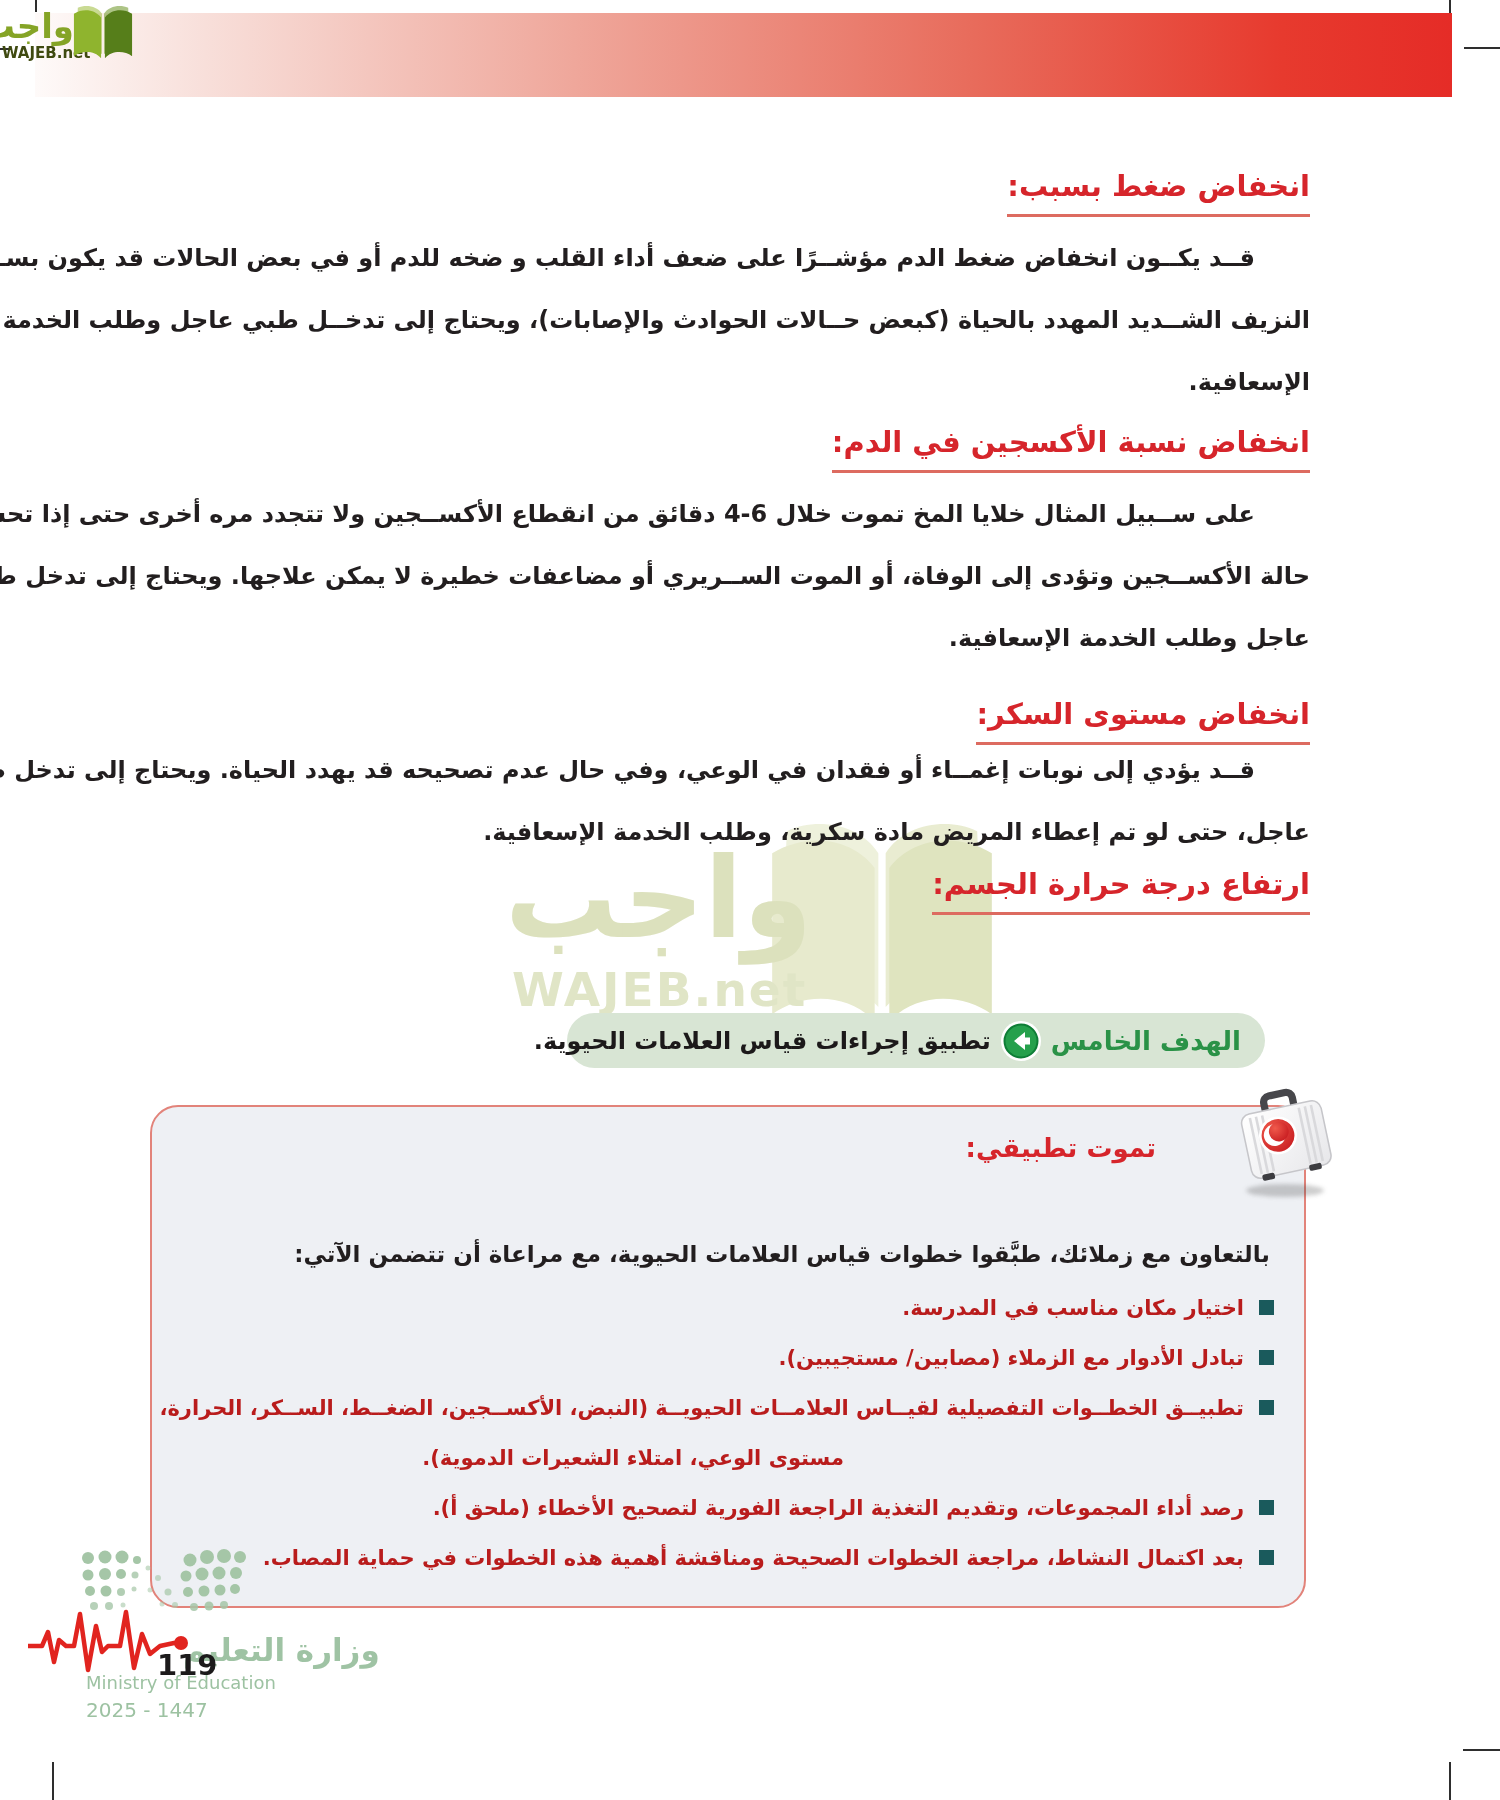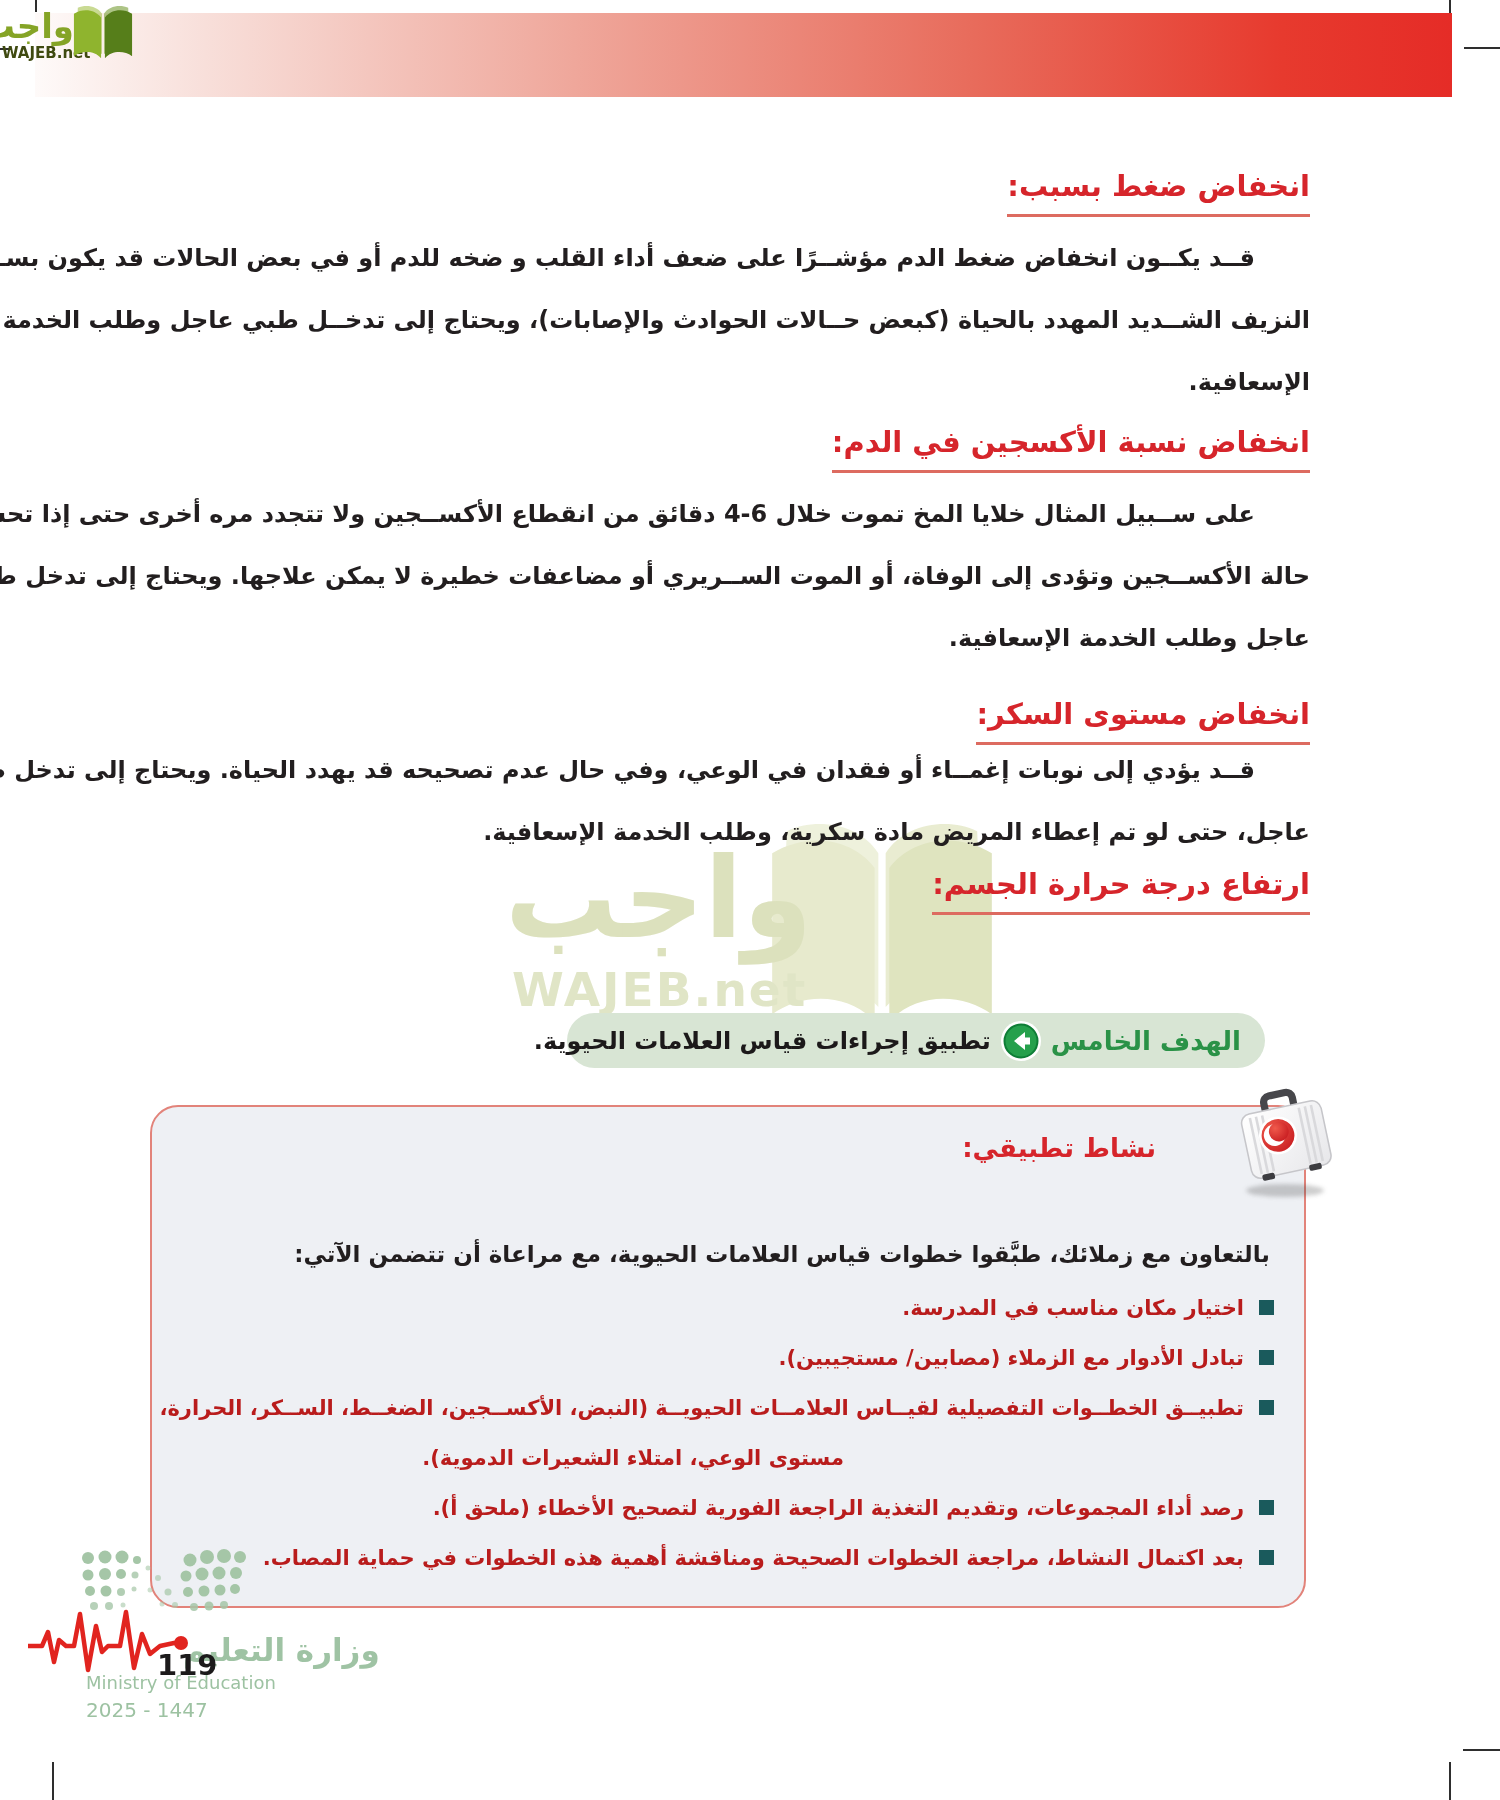--- a/index.html
+++ b/index.html
@@ -125,21 +125,21 @@
         <circle cx="18" cy="18" r="16.5" fill="#25a04c" stroke="#0e7d36" stroke-width="2"></circle>
         <path d="M22 9 L11 18 L22 27 L22 21.5 L27 21.5 L27 14.5 L22 14.5 Z" fill="#ffffff"></path>
       </svg>
     </span>
     <span class="pill-rest">
       <span class="pill-text">تطبيق إجراءات قياس العلامات الحيوية.</span>
     </span>
   </div>
 
   <div class="abox">
-    <div class="abox-title">نشاط تطبيقي:</div>
+    <div class="abox-title">تموت تطبيقي:</div>
     <div class="abox-intro">بالتعاون مع زملائك، طبَّقوا خطوات قياس العلامات الحيوية، مع مراعاة أن تتضمن الآتي:</div>
     <div class="bullets">
       <div class="bullet">
         <span class="sq"></span>
         <div class="bline">اختيار مكان مناسب في المدرسة.</div>
       </div>
       <div class="bullet">
         <span class="sq"></span>
         <div class="bline">تبادل الأدوار مع الزملاء (مصابين/ مستجيبين).</div>
       </div>

